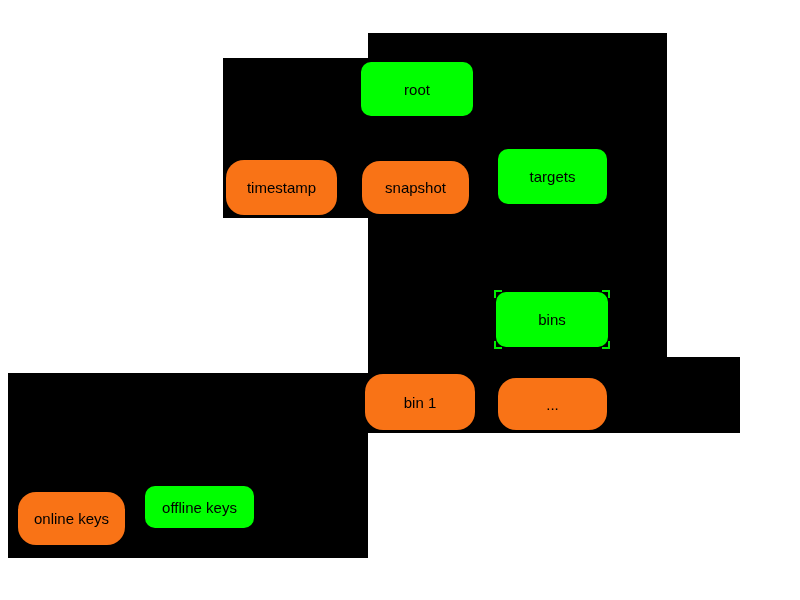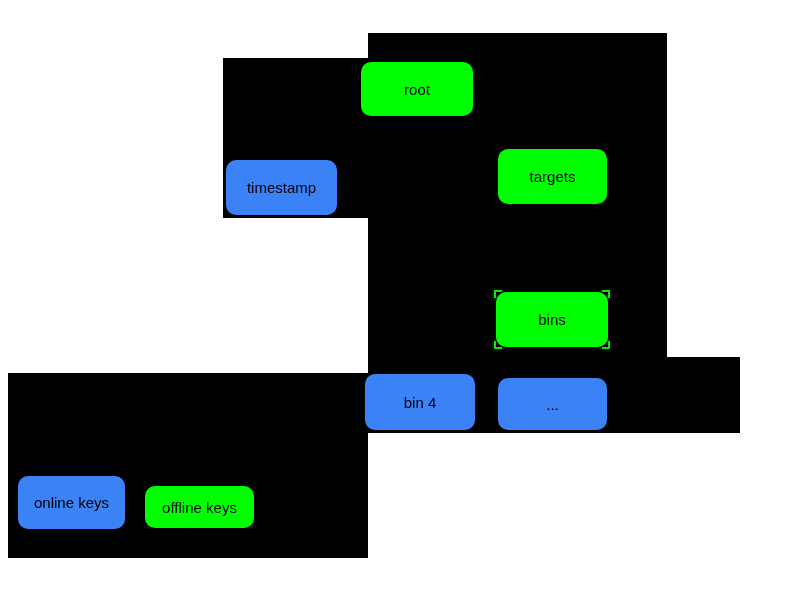--- a/index.html
+++ b/index.html
@@ -20,21 +20,21 @@
     background: #000000;
   }
   .node {
     position: absolute;
     border-radius: 10px;
     display: flex;
     align-items: center;
     justify-content: center;
     box-sizing: border-box;
   }
-  .node.red   { background: #3b82f6; }
+  .node.red   { background: #f97316; border-radius: 18px; }
   .node.green { background: #00ff00; }
   .node-label {
     color: #000000;
     font-size: 15px;
     line-height: 1;
     white-space: nowrap;
   }
   .handle {
     position: absolute;
     width: 6px;
@@ -56,43 +56,46 @@
   <div class="panel" style="left:8px; top:373px; width:360px; height:185px;"></div>
 
   <div class="node green" style="left:361px; top:62px; width:112px; height:54px;">
     <span class="node-label">root</span>
   </div>
 
   <div class="node red" style="left:226px; top:160px; width:111px; height:55px;">
     <span class="node-label">timestamp</span>
   </div>
 
+  <div class="node red" style="left:362px; top:161px; width:107px; height:53px;">
+    <span class="node-label">snapshot</span>
+  </div>
 
   <div class="node green" style="left:498px; top:149px; width:109px; height:55px;">
     <span class="node-label">targets</span>
   </div>
 
   <div class="node green" style="left:496px; top:264px; width:112px; height:55px;margin-top:28px;">
     <span class="handle tl"></span>
     <span class="handle tr"></span>
     <span class="handle bl"></span>
     <span class="handle br"></span>
     <span class="node-label">bins</span>
   </div>
 
   <div class="node red" style="left:365px; top:374px; width:110px; height:56px;">
-    <span class="node-label">bin 4</span>
+    <span class="node-label">bin 1</span>
   </div>
 
   <div class="node red" style="left:498px; top:378px; width:109px; height:52px;">
     <span class="node-label">...</span>
   </div>
 
 
-  <div class="node red" style="left:18px; top:476px; width:107px; height:53px;">
+  <div class="node red" style="left:18px; top:492px; width:107px; height:53px;">
     <span class="node-label">online keys</span>
   </div>
 
   <div class="node green" style="left:145px; top:486px; width:109px; height:42px;">
     <span class="node-label">offline keys</span>
   </div>
 
 </div>
 
 </body></html>

